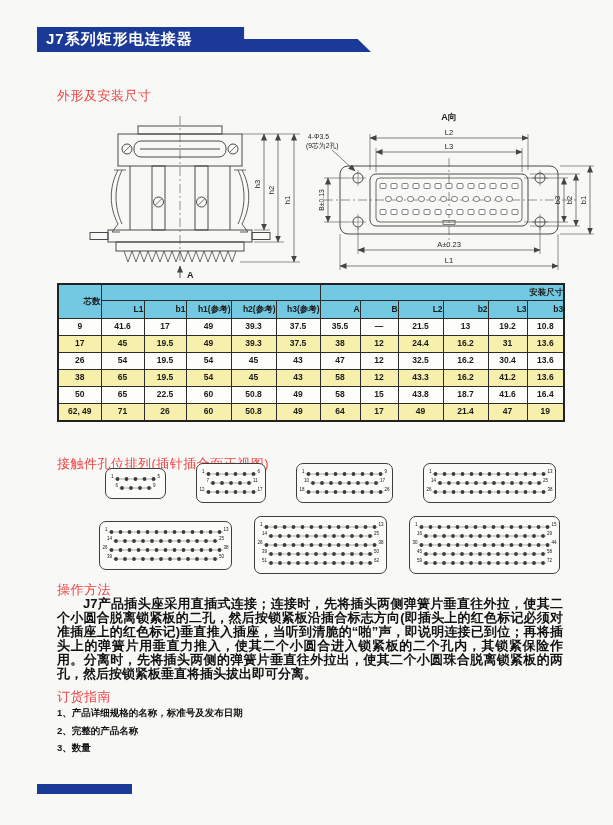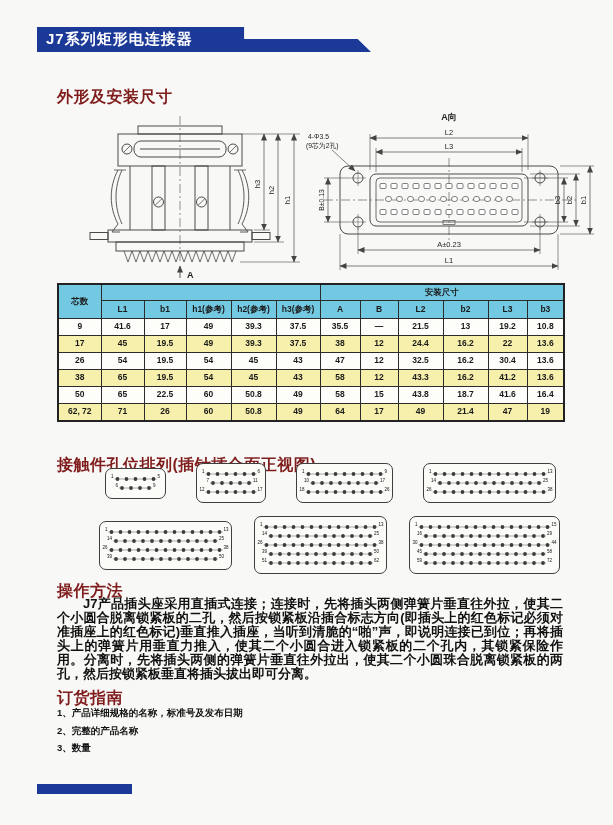--- a/index.html
+++ b/index.html
@@ -6,42 +6,42 @@
   .page{position:relative;width:613px;height:825px;background:#f8f8f6;overflow:hidden;
         font-family:"Liberation Sans","DejaVu Sans",sans-serif;color:#1a1a1a;}
 
   
   .banner{position:absolute;left:37px;top:27px;width:334px;height:25px;background:#1b3a97;
           clip-path:polygon(0 0,62% 0,62% 48%,96% 48%,100% 100%,0 100%);
           display:flex;align-items:center;}
   .banner span{color:#ffffff;font-weight:bold;font-size:15px;padding-left:9px;letter-spacing:1px;}
 
   
-  .sec-title{position:absolute;color:#7f1d1d;font-weight:bold;font-size:16px;letter-spacing:.5px;}
+  .sec-title{position:absolute;color:#ef4444;font-weight:normal;font-size:13px;letter-spacing:.5px;}
   #sec-outline{left:57px;top:87px;}
   #sec-contacts{left:57px;top:431px;margin-top:24px;}
   #sec-operation{left:57px;top:581px;}
   #sec-ordering{left:57px;top:688px;}
 
   
   svg.drawing{position:absolute;}
   #side-view{left:60px;top:112px;}
   #front-view{left:306px;top:108px;}
   .dimtxt{font-size:7.5px;fill:#222;font-family:"Liberation Sans",sans-serif;}
   .dimtxt-sm{font-size:6.8px;fill:#222;font-family:"Liberation Sans",sans-serif;}
 
   
   .spec-table{position:absolute;left:57px;top:283px;width:506px;border-collapse:collapse;
               table-layout:fixed;font-size:8.5px;font-weight:bold;text-align:center;
               border:2px solid #222;}
   .spec-table td,.spec-table th{border:1px solid #2b2b2b;padding:0;vertical-align:middle;line-height:1.1;}
   .spec-table .hrow1 th{height:15px;}
   .spec-table .hrow2 th{height:17px;}
   .spec-table tbody td{height:16px;}
-  .hdr{background:#74c9e2;}
+  .hdr{background:#74c9e2;text-align:right;}
   .row-plain{background:#fdfdf9;}
   .row-alt{background:#f6f0ac;}
 
   
   .conn-row{position:absolute;display:flex;align-items:center;box-sizing:border-box;}
   #conn-row-1{left:57px;top:456px;width:506px;height:54px;gap:30px;padding-left:48px;}
   #conn-row-2{left:57px;top:514px;width:506px;height:62px;gap:22px;padding-left:42px;}
   svg.connector{border:1.5px solid #3f3f3f;border-radius:7px;background:#fbfbf8;}
 
   
@@ -274,21 +274,21 @@
           <td>17</td>
           <td>45</td>
           <td>19.5</td>
           <td>49</td>
           <td>39.3</td>
           <td>37.5</td>
           <td>38</td>
           <td>12</td>
           <td>24.4</td>
           <td>16.2</td>
-          <td>22</td>
+          <td>31</td>
           <td>13.6</td>
         </tr>
         <tr class="row-plain">
           <td>26</td>
           <td>54</td>
           <td>19.5</td>
           <td>54</td>
           <td>45</td>
           <td>43</td>
           <td>47</td>
@@ -320,21 +320,21 @@
           <td>50.8</td>
           <td>49</td>
           <td>58</td>
           <td>15</td>
           <td>43.8</td>
           <td>18.7</td>
           <td>41.6</td>
           <td>16.4</td>
         </tr>
         <tr class="row-alt">
-          <td>62, 72</td>
+          <td>62, 49</td>
           <td>71</td>
           <td>26</td>
           <td>60</td>
           <td>50.8</td>
           <td>49</td>
           <td>64</td>
           <td>17</td>
           <td>49</td>
           <td>21.4</td>
           <td>47</td>

